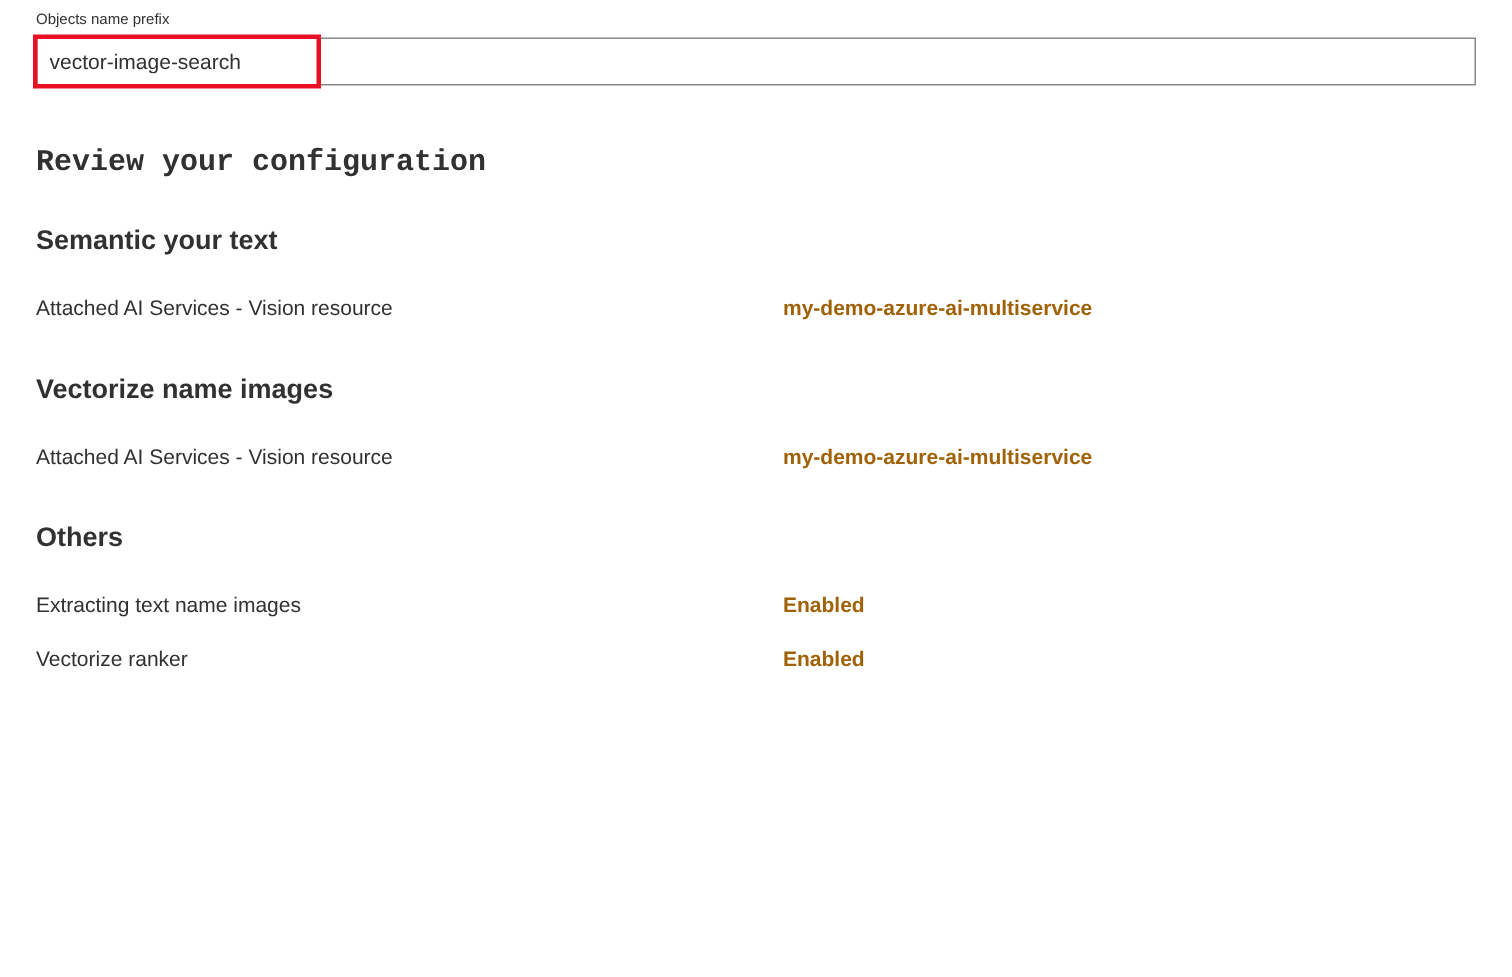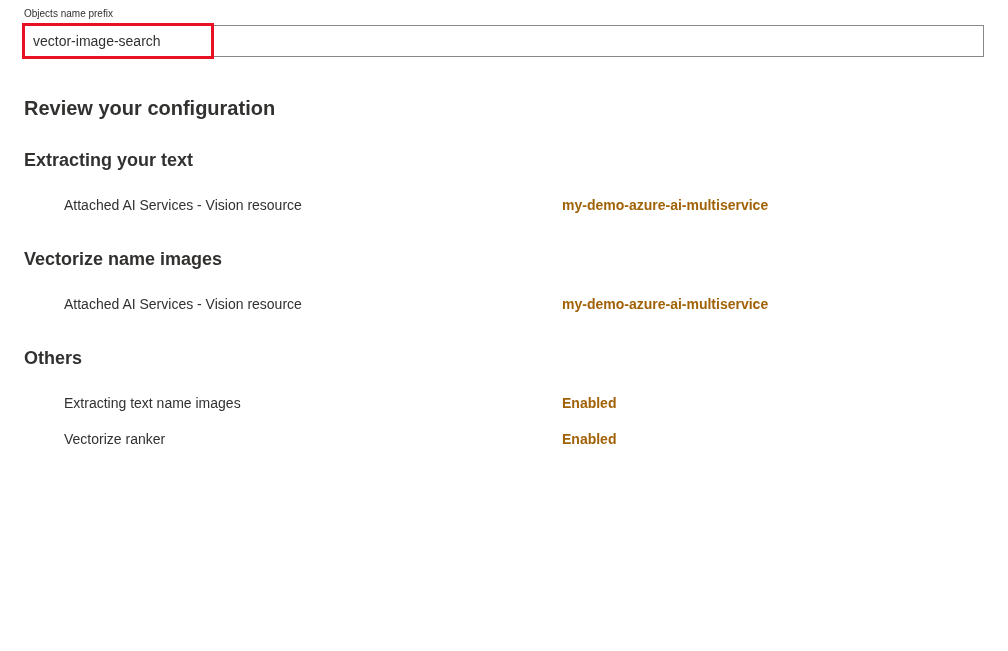--- a/index.html
+++ b/index.html
@@ -43,32 +43,32 @@
       height: 36px;
       border: 3px solid #e81123;
       pointer-events: none;
       z-index: 2;
     }
     h2.page-heading {
       font-size: 20px;
       font-weight: 600;
       color: #323130;
       margin-bottom: 30px;
+      font-family: Liberation Mono, monospace;
     }
     h3.section-heading {
       font-size: 18px;
       font-weight: 600;
       color: #323130;
       margin-bottom: 26px;
     }
     .config-row {
       display: flex;
       align-items: baseline;
       margin-bottom: 20px;
-      margin-left: 40px;
     }
     .config-label {
       width: 498px;
       font-size: 14px;
       font-weight: 400;
       color: #323130;
       flex-shrink: 0;
     }
     .config-value {
       font-size: 14px;
@@ -89,21 +89,21 @@
   <div class="field-label">Objects name prefix</div>
   <div class="highlight-wrap">
     <input type="text" class="text-input" value="vector-image-search" style="">
     <div class="highlight-overlay"></div>
   </div>
 </div>
 
 <h2 class="page-heading">Review your configuration</h2>
 
 <div class="section-block">
-  <h3 class="section-heading">Extracting your text</h3>
+  <h3 class="section-heading">Semantic your text</h3>
   <div class="config-row">
     <div class="config-label">Attached AI Services - Vision resource</div>
     <div class="config-value">my-demo-azure-ai-multiservice</div>
   </div>
 </div>
 
 <div class="section-block">
   <h3 class="section-heading">Vectorize name images</h3>
   <div class="config-row">
     <div class="config-label">Attached AI Services - Vision resource</div>

